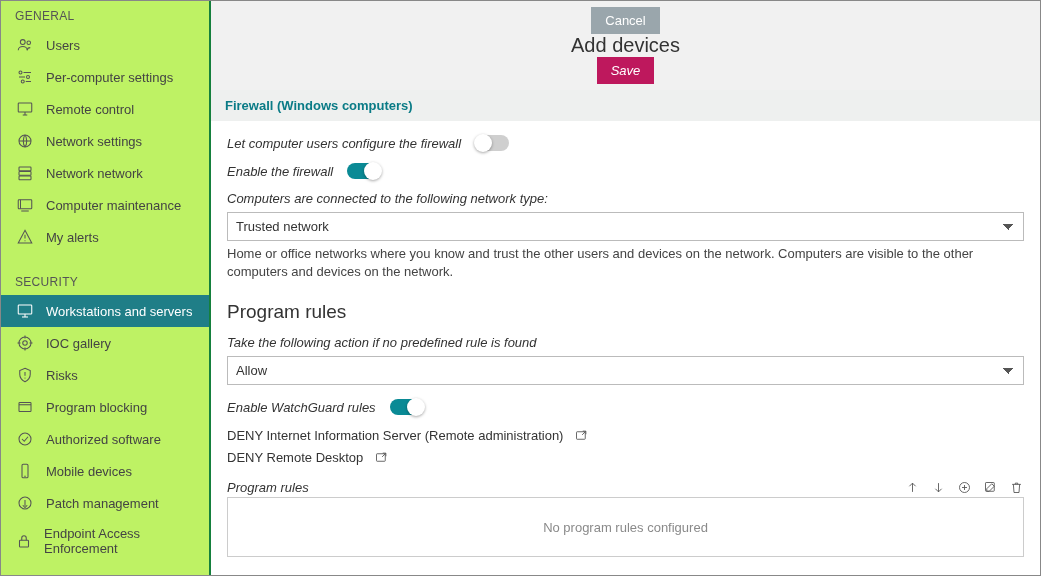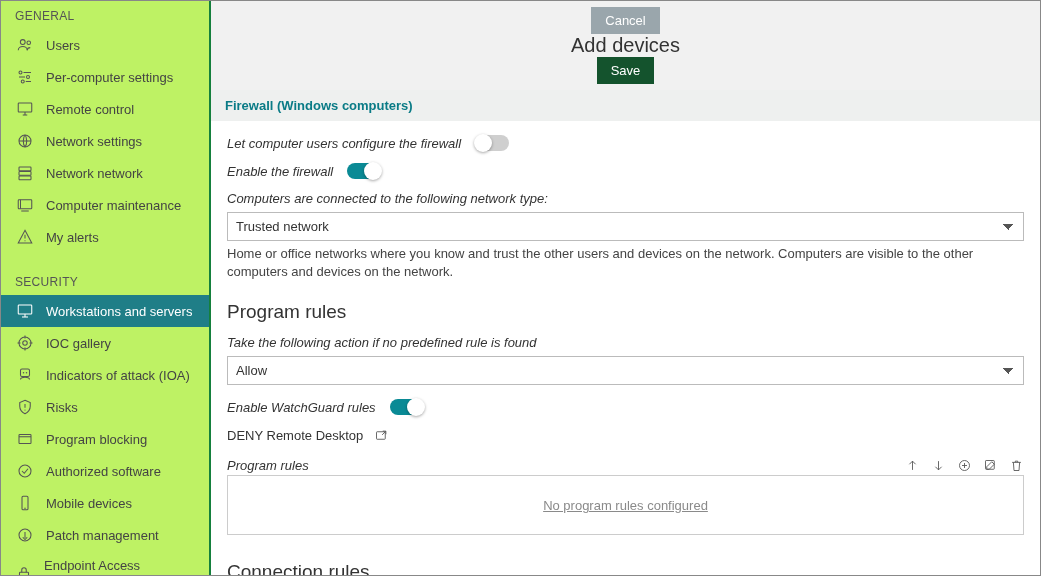--- a/index.html
+++ b/index.html
@@ -52,21 +52,21 @@
     display: flex; align-items: center; justify-content: space-between;
     padding: 6px 12px;
     background: #f1f1f1;
     flex-direction: column;
   }
   .btn {
     border: none; padding: 6px 14px; font-size: 13px; cursor: pointer;
     color: #fff;
   }
   .btn-cancel { background: #9aa6ac; }
-  .btn-save   { background: #14532d; }
+  .btn-save   { background: #be185d; font-style: italic; }
   .page-title { font-size: 20px; color:#333; font-weight: 400; }
 
   .section-band {
     background: #eef0ef;
     color: #0a7b86;
     font-weight: 600;
     padding: 8px 14px;
     font-size: 13px;
   }
 
@@ -118,21 +118,21 @@
   .rules-header {
     display:flex; align-items:center; justify-content:space-between;
     margin-top:14px; margin-bottom:0;
   }
   .rules-header .actions { display:flex; gap:10px; }
   .rules-header .actions .mini-icon { cursor:pointer; }
 
   .rules-box {
     border:1px solid #ccc; height:60px;
     display:flex; align-items:center; justify-content:center;
-    color:#8a8a8a; font-size:13px; margin-top:2px;text-decoration:underline;
+    color:#8a8a8a; font-size:13px; margin-top:2px;
   }
 </style>
 </head>
 <body>
 
 <div class="app">
 
   <nav class="sidebar">
     <div class="sidebar-section-title">GENERAL</div>
 
@@ -239,31 +239,20 @@
             <circle cx="12" cy="12" r="3"></circle>
             <line x1="12" y1="2" x2="12" y2="6"></line>
             <line x1="12" y1="18" x2="12" y2="22"></line>
             <line x1="2" y1="12" x2="6" y2="12"></line>
             <line x1="18" y1="12" x2="22" y2="12"></line>
           </svg>
       </span>
       <span>IOC gallery</span>
     </div>
 
-    <div class="sidebar-item">
-      <span class="icon">
-        <svg viewBox="0 0 24 24">
-            <rect x="6" y="4" width="12" height="10" rx="2"></rect>
-            <circle cx="10" cy="9" r="1" fill="#555" stroke="none"></circle>
-            <circle cx="14" cy="9" r="1" fill="#555" stroke="none"></circle>
-            <path d="M6 18c0-2 3-3 6-3s6 1 6 3"></path>
-          </svg>
-      </span>
-      <span>Indicators of attack (IOA)</span>
-    </div>
 
     <div class="sidebar-item">
       <span class="icon">
         <svg viewBox="0 0 24 24">
             <path d="M12 3l7 3v5c0 5-3 8-7 10-4-2-7-5-7-10V6z"></path>
             <line x1="12" y1="8" x2="12" y2="13"></line>
             <circle cx="12" cy="16" r="0.8" fill="#555" stroke="none"></circle>
           </svg>
       </span>
       <span>Risks</span>
@@ -353,20 +342,30 @@
       <div style="margin-bottom:6px;" class="field-label">Take the following action if no predefined rule is found</div>
       <select class="select">
         <option>Allow</option>
       </select>
 
       <div class="row" style="margin-top:14px;">
         <span class="field-label">Enable WatchGuard rules</span>
         <span class="toggle on"></span>
       </div>
 
+      <div class="rule-line">
+        <span>DENY Internet Information Server (Remote administration)</span>
+        <span class="mini-icon">
+          <svg viewBox="0 0 24 24">
+              <rect x="4" y="6" width="14" height="12" rx="1"></rect>
+              <path d="M13 11l6-6"></path>
+              <path d="M14 5h5v5"></path>
+            </svg>
+        </span>
+      </div>
       <div class="rule-line">
         <span>DENY Remote Desktop</span>
         <span class="mini-icon">
           <svg viewBox="0 0 24 24">
               <rect x="4" y="6" width="14" height="12" rx="1"></rect>
               <path d="M13 11l6-6"></path>
               <path d="M14 5h5v5"></path>
             </svg>
         </span>
       </div>

